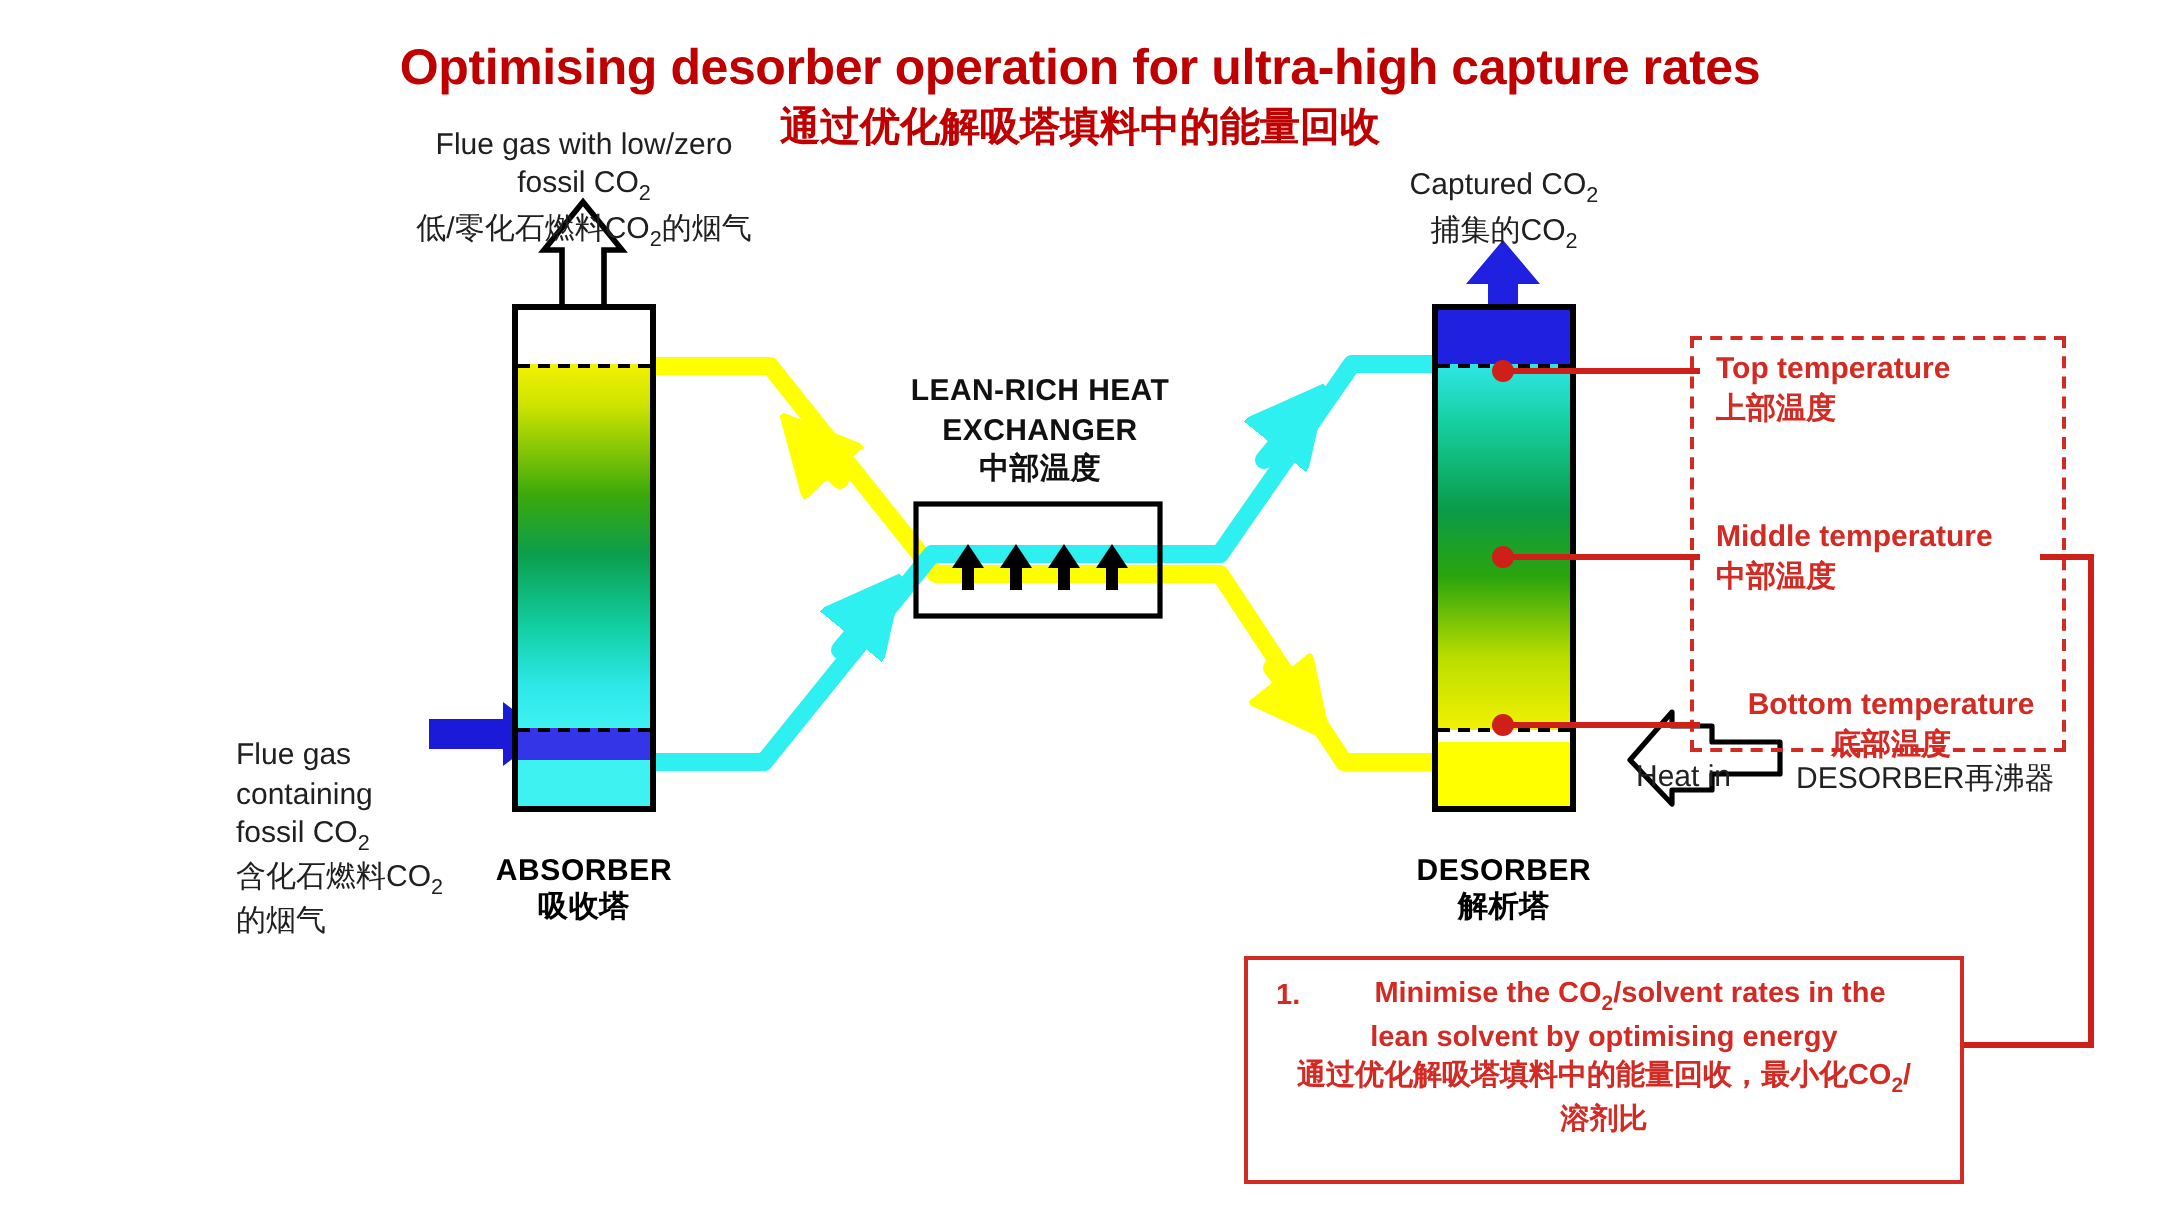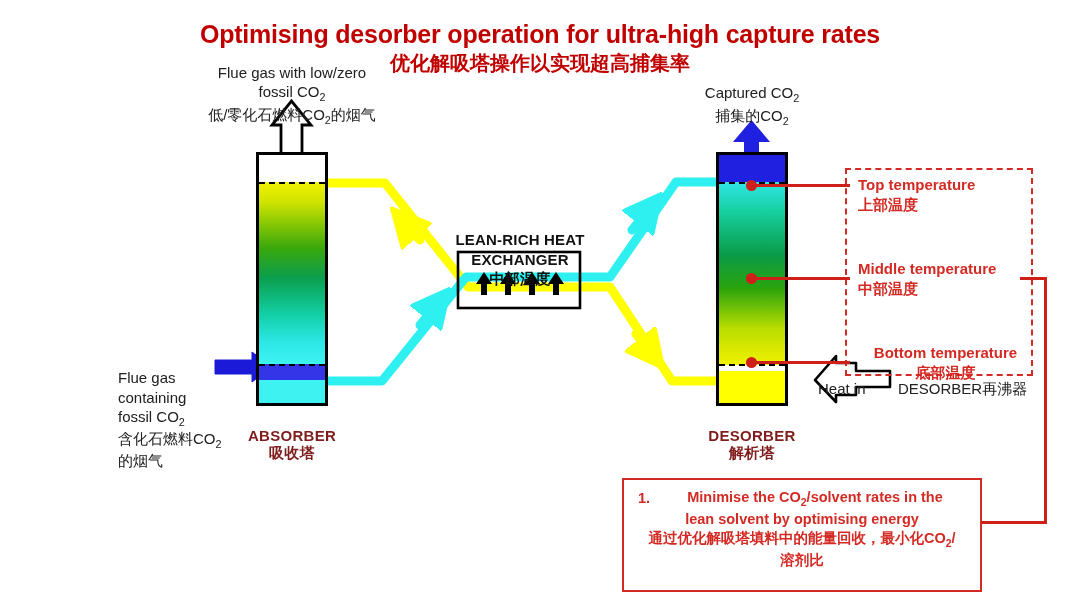--- a/index.html
+++ b/index.html
@@ -15,22 +15,22 @@
     font-size:25px;font-weight:bold;color:#c00000;letter-spacing:-0.2px;
   }
   .title-zh{
     left:0;top:50px;width:1080px;text-align:center;
     font-size:20px;font-weight:bold;color:#c00000;
   }
 
   
   .lbl{font-size:15px;line-height:1.28;color:#202020;text-align:center;}
   .lbl-left{font-size:15px;line-height:1.30;color:#202020;text-align:left;}
-  .colname{font-size:15px;font-weight:bold;color:#7f1d1d;text-align:center;letter-spacing:0.3px;}
-  .hx-name{font-size:15px;font-weight:bold;color:#111;text-align:center;line-height:1.30;letter-spacing:0.2px;margin-top:44px;}
+  .colname{font-size:15px;font-weight:bold;color:#000000;text-align:center;letter-spacing:0.3px;}
+  .hx-name{font-size:15px;font-weight:bold;color:#111;text-align:center;line-height:1.30;letter-spacing:0.2px;}
   sub{font-size:0.72em;}
 
   
   .vessel{box-sizing:border-box;border:3px solid #000;background:#fff;}
   .gradbox{position:absolute;}
   .dashline{position:absolute;height:0;border-top:2.5px dashed #000;}
 
   
   .abs-grad{background:linear-gradient(to bottom,#f2f200 0%,#cfe400 11%,#3aa80b 36%,#0b9e4d 52%,#12cfa4 72%,#2de8e8 88%,#3ff2f2 100%);}
   
@@ -59,21 +59,21 @@
   .heatin-txt{font-size:15px;color:#222;white-space:nowrap;}
 
   svg.overlay{position:absolute;left:0;top:0;width:1080px;height:608px;pointer-events:none;}
 </style>
 </head>
 <body>
 
 <div id="stage">
 
   <div class="abs title-en">Optimising desorber operation for ultra-high capture rates</div>
-  <div class="abs title-zh">优化解吸塔操作以实现超高捕集率</div>
+  <div class="abs title-zh">通过优化解吸塔填料中的能量回收</div>
 
   <svg class="overlay" viewBox="0 0 1080 608">
     <defs>
       <marker id="ar-yellow" viewBox="0 0 10 10" refX="5" refY="5" markerWidth="4.4" markerHeight="4.4" orient="auto-start-reverse">
         <path d="M 0 0 L 10 5 L 0 10 z" fill="#ffff00" stroke="#ffff00" stroke-width="0.6"></path>
       </marker>
       <marker id="ar-cyan" viewBox="0 0 10 10" refX="5" refY="5" markerWidth="4.4" markerHeight="4.4" orient="auto-start-reverse">
         <path d="M 0 0 L 10 5 L 0 10 z" fill="#2ef0f0" stroke="#2ef0f0" stroke-width="0.6"></path>
       </marker>
     </defs>

